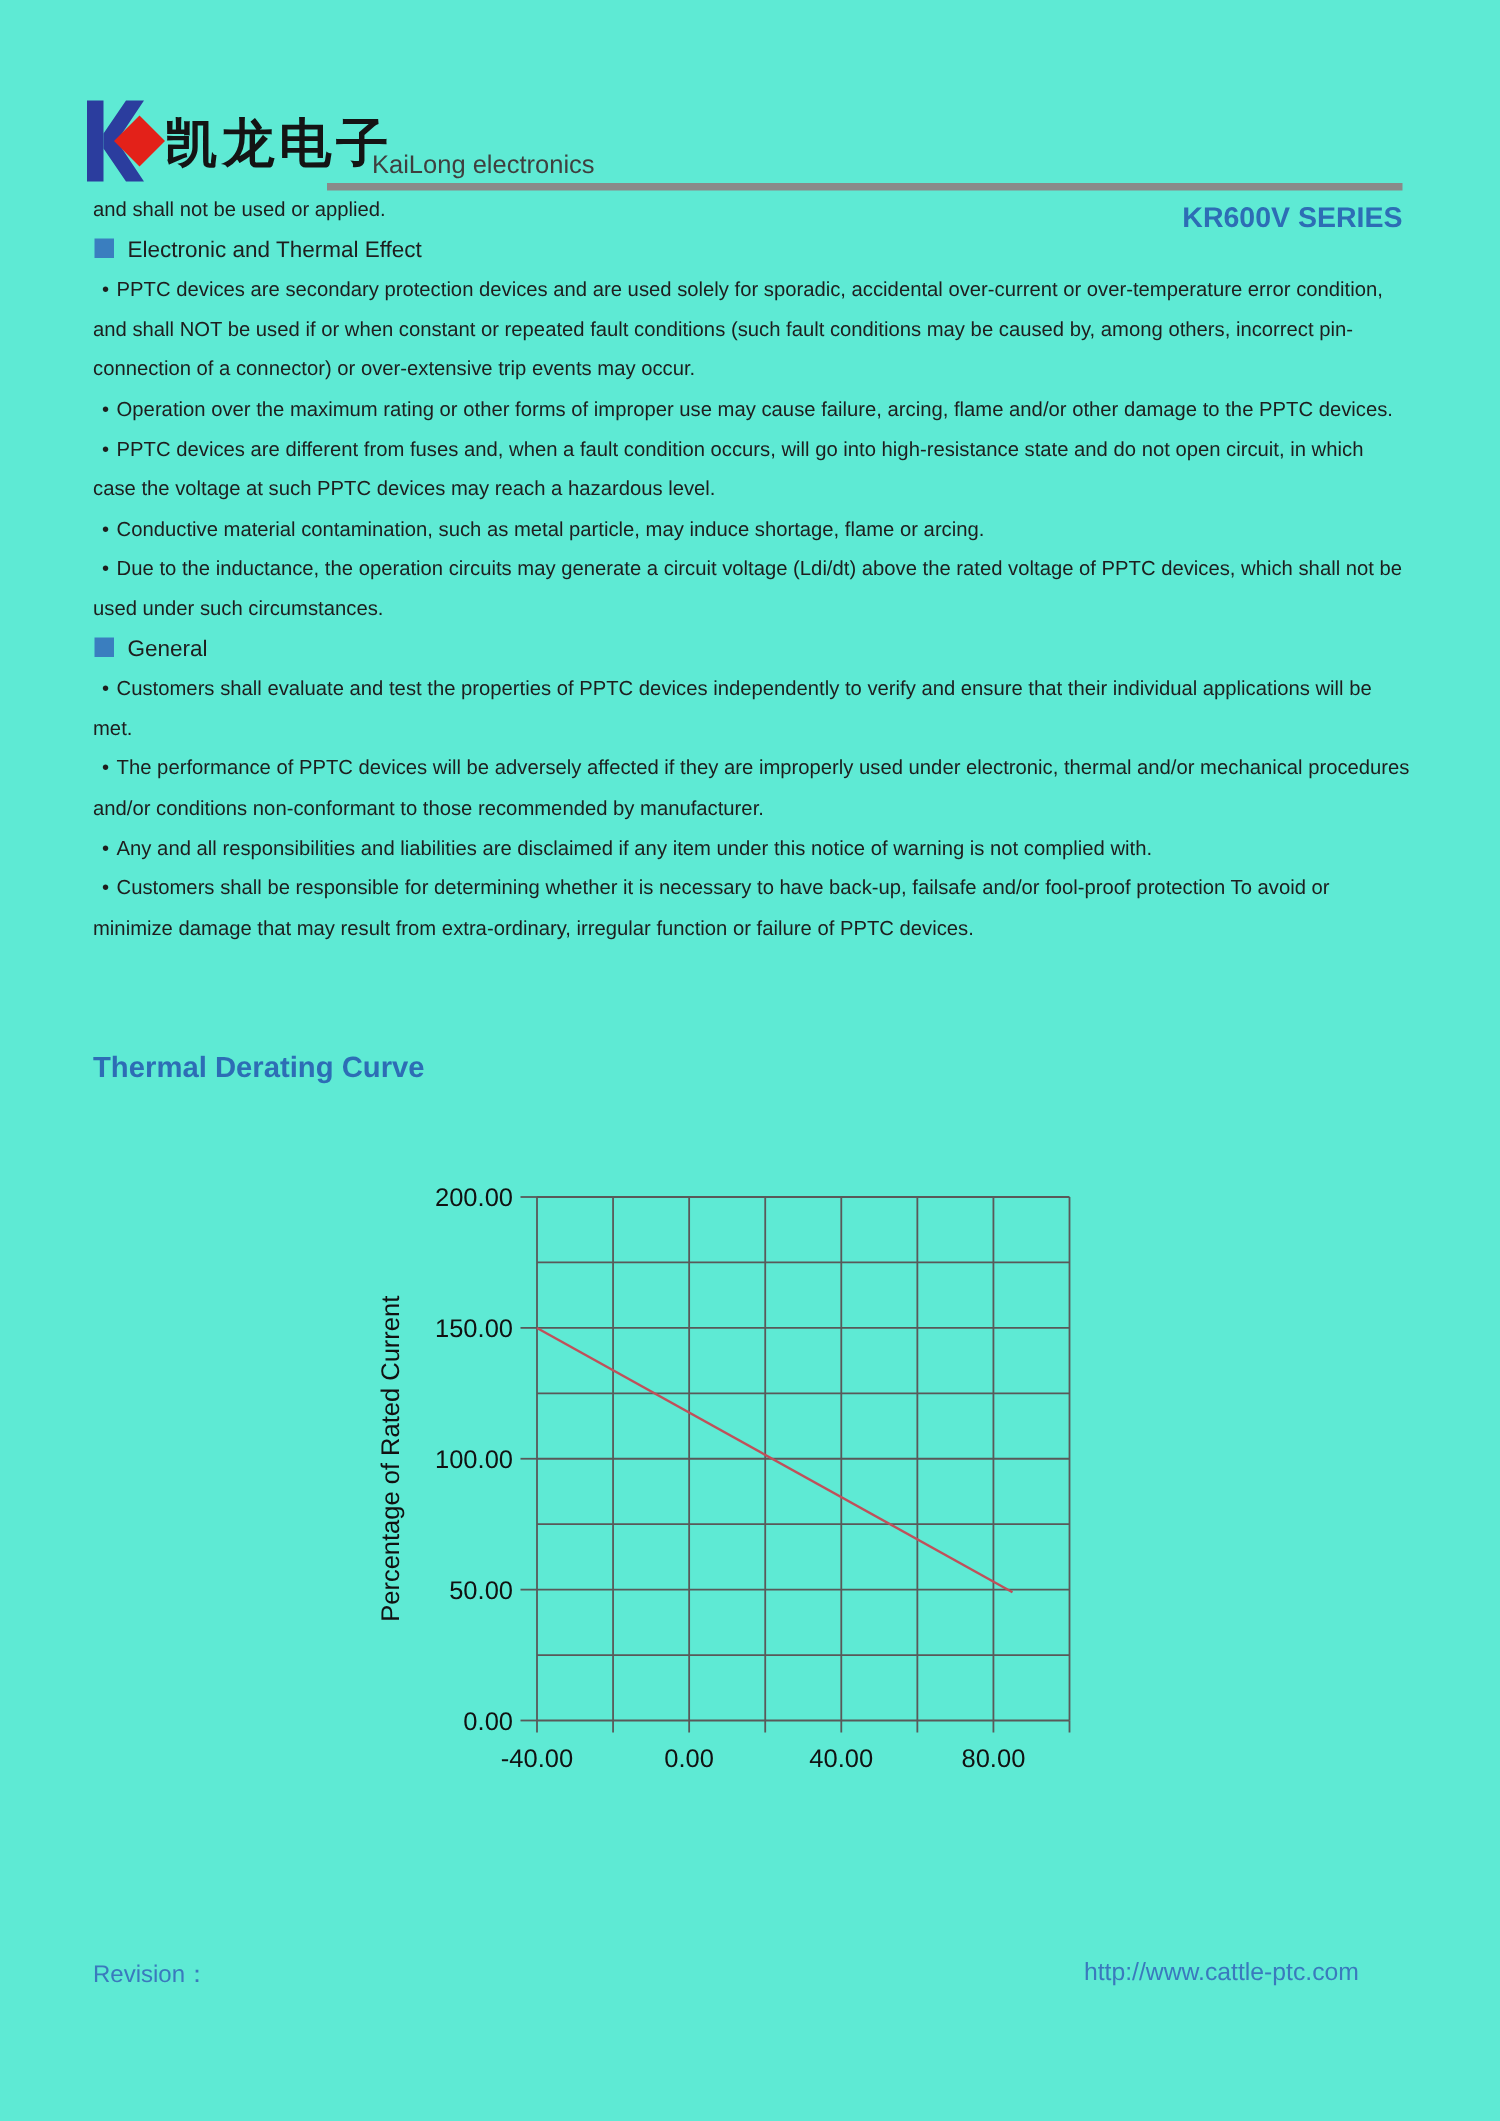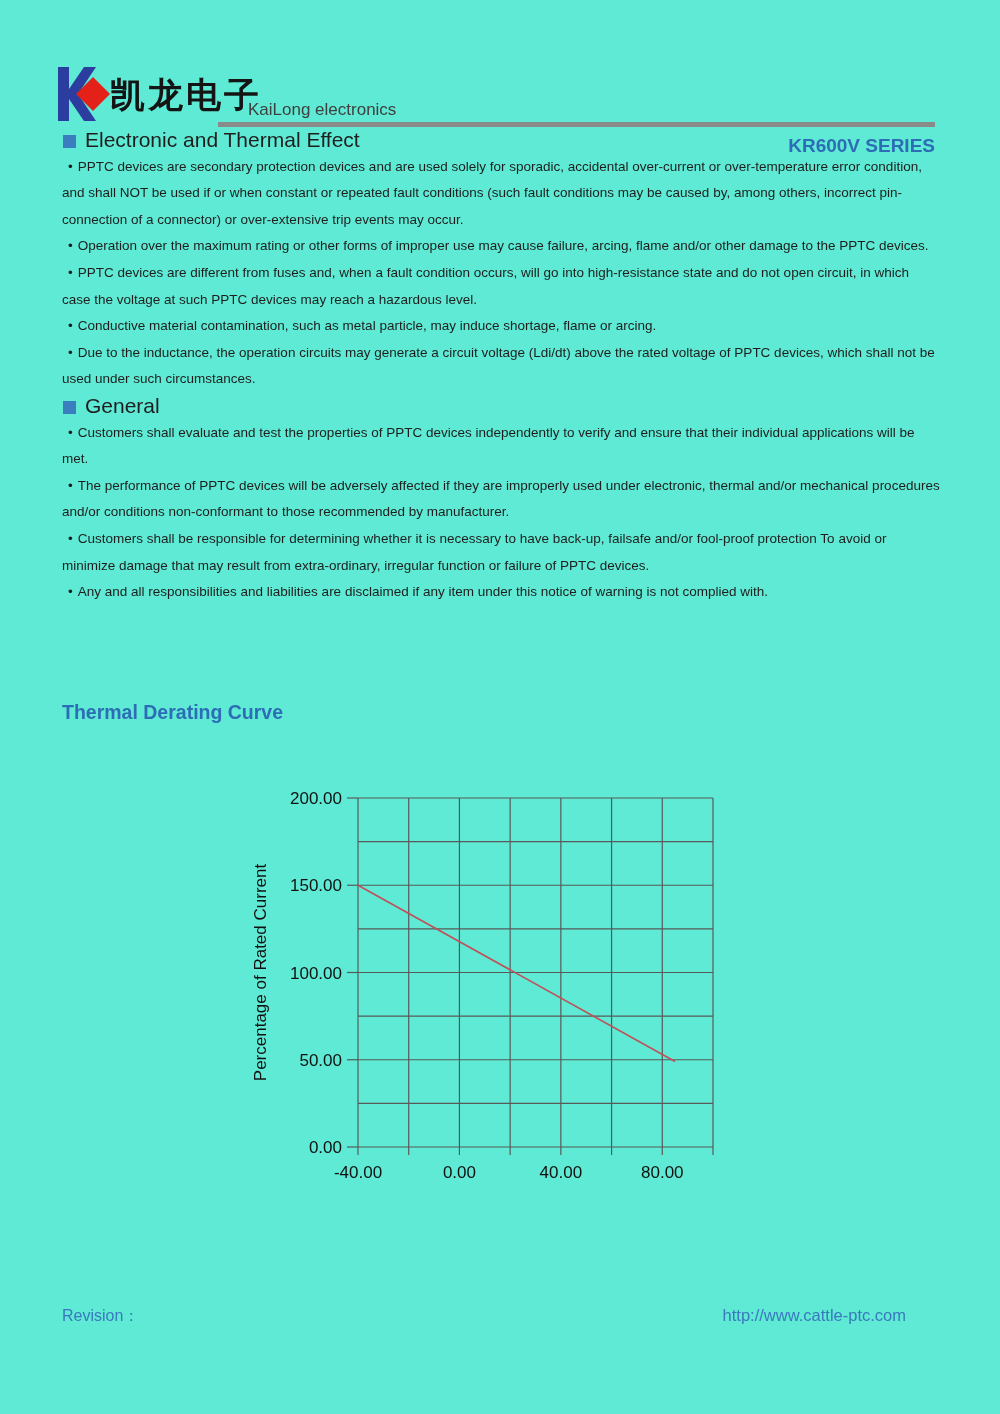--- a/index.html
+++ b/index.html
@@ -14,21 +14,21 @@
     font-family:"DejaVu Serif",serif;color:#141414;letter-spacing:3px;white-space:nowrap;
   }
   .brand-en{position:absolute;left:248px;top:100px;font-size:17px;color:#3f3f3f;white-space:nowrap;}
   .series{position:absolute;right:65px;top:95px;font-size:19px;font-weight:bold;color:#2d6db5;white-space:nowrap;margin-top:40px;}
   .hrule{position:absolute;left:218px;top:122px;width:717px;height:5px;background:#8a8a8a;}
   
   .content{position:absolute;left:62px;top:127px;width:878px;font-size:13.5px;line-height:26.6px;}
   .content p{margin:0;text-indent:6px;}
   .content p.intro{text-indent:0;}
   .content .marker{margin-right:5px;}
-  .content .sec-title{text-indent:0;font-size:21px;}
+  .content .sec-title{text-indent:0;font-size:15px;}
   .sq{display:inline-block;width:13px;height:13px;background:#3a7ebf;margin:0 9px 0 1px;vertical-align:-1px;}
   
   .chart-title{position:absolute;left:62px;top:701px;margin:0;font-size:19.5px;font-weight:bold;color:#2d6db5;white-space:nowrap;text-align:center;}
   .chart{position:absolute;left:230px;top:780px;width:520px;height:430px;}
   .chart svg text{font-family:"Liberation Sans",sans-serif;}
   
   .footer-rev{position:absolute;left:62px;top:1306px;font-size:16px;color:#3a79bd;white-space:nowrap;}
   .footer-url{position:absolute;right:94px;top:1306px;font-size:16.5px;color:#3a79bd;text-decoration:none;white-space:nowrap;}
 </style>
 </head>
@@ -40,35 +40,36 @@
     <rect x="2" y="1" width="11" height="54" fill="#2b3d9e"></rect>
     <polygon points="40,1 28,1 13,23 13,33 28,55 40,55 22,28" fill="#2b3d9e"></polygon>
     <polygon points="37,11 54,28 37,45 20,28" fill="#e32119"></polygon>
   </svg>
   <div class="brand-cn">凯龙电子</div>
   <div class="brand-en">KaiLong electronics</div>
   <div class="series">KR600V SERIES</div>
   <div class="hrule"></div>
 
   <div class="content">
+    <p class="intro">and shall not be used or applied.</p>
 
     <p class="sec-title"><span class="sq"></span><span>Electronic and Thermal Effect</span></p>
 
     <p><span class="marker">•</span><span>PPTC devices are secondary protection devices and are used solely for sporadic, accidental over-current or over-temperature error condition, and shall NOT be used if or when constant or repeated fault conditions (such fault conditions may be caused by, among others, incorrect pin-connection of a connector) or over-extensive trip events may occur.</span></p>
     <p><span class="marker">•</span><span>Operation over the maximum rating or other forms of improper use may cause failure, arcing, flame and/or other damage to the PPTC devices.</span></p>
     <p><span class="marker">•</span><span>PPTC devices are different from fuses and, when a fault condition occurs, will go into high-resistance state and do not open circuit, in which case the voltage at such PPTC devices may reach a hazardous level.</span></p>
     <p><span class="marker">•</span><span>Conductive material contamination, such as metal particle, may induce shortage, flame or arcing.</span></p>
     <p><span class="marker">•</span><span>Due to the inductance, the operation circuits may generate a circuit voltage (Ldi/dt) above the rated voltage of PPTC devices, which shall not be used under such circumstances.</span></p>
 
     <p class="sec-title"><span class="sq"></span><span>General</span></p>
 
     <p><span class="marker">•</span><span>Customers shall evaluate and test the properties of PPTC devices independently to verify and ensure that their individual applications will be met.</span></p>
     <p><span class="marker">•</span><span>The performance of PPTC devices will be adversely affected if they are improperly used under electronic, thermal and/or mechanical procedures and/or conditions non-conformant to those recommended by manufacturer.</span></p>
+    <p><span class="marker">•</span><span>Any and all responsibilities and liabilities are disclaimed if any item under this notice of warning is not complied with.</span></p>
     <p><span class="marker">•</span><span>Customers shall be responsible for determining whether it is necessary to have back-up, failsafe and/or fool-proof protection To avoid or minimize damage that may result from extra-ordinary, irregular function or failure of PPTC devices.</span></p>
-    <p><span class="marker">•</span><span>Any and all responsibilities and liabilities are disclaimed if any item under this notice of warning is not complied with.</span></p>
   </div>
 
   <h2 class="chart-title">Thermal Derating Curve</h2>
   <div class="chart">
     <svg id="derating-svg" width="520" height="430" viewBox="0 0 520 430">
         <line x1="128" y1="18" x2="128" y2="367" stroke="#595959" stroke-width="1.2"></line>
         <line x1="128" y1="367" x2="128" y2="375" stroke="#595959" stroke-width="1.2"></line>
         <line x1="178.71428571428572" y1="18" x2="178.71428571428572" y2="367" stroke="#595959" stroke-width="1.2"></line>
         <line x1="178.71428571428572" y1="367" x2="178.71428571428572" y2="375" stroke="#595959" stroke-width="1.2"></line>
         <line x1="229.42857142857142" y1="18" x2="229.42857142857142" y2="367" stroke="#595959" stroke-width="1.2"></line>

